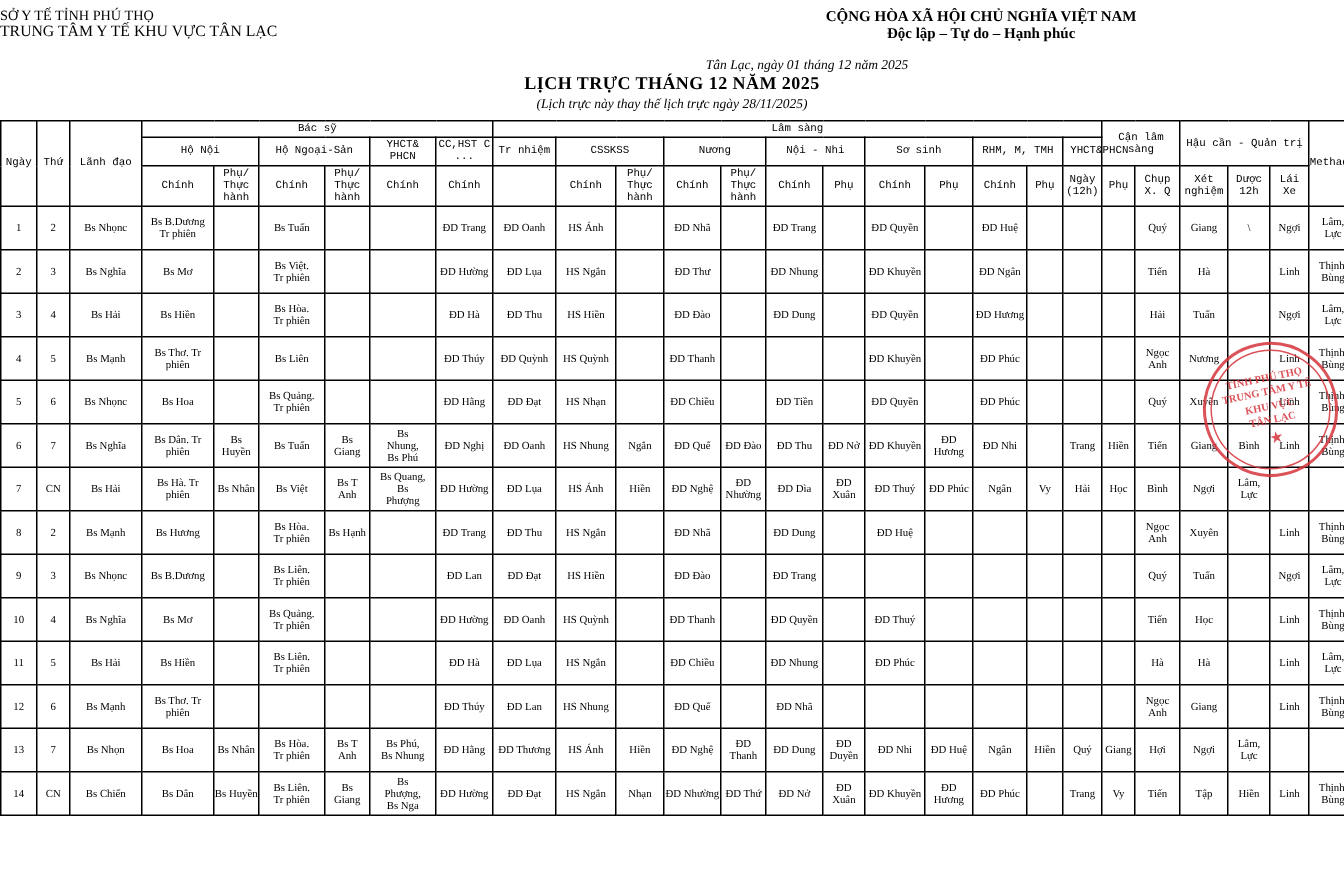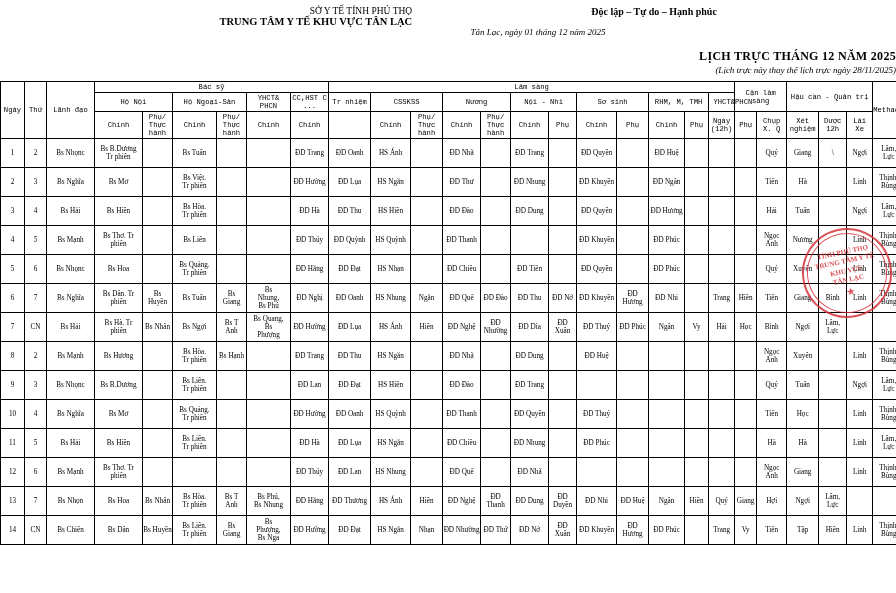--- a/index.html
+++ b/index.html
@@ -1,26 +1,26 @@
 <!DOCTYPE html>
 <html><head>
 <meta charset="utf-8">
 <style>
   html,body{margin:0;padding:0;background:#fff;}
   body{width:896px;height:593px;font-family:"Liberation Serif",serif;color:#000;position:relative;overflow:hidden;}
   .page{width:896px;height:593px;position:relative;}
   .hdr{display:flex;width:100%;padding-top:6px;}
-  .hdr-left{width:46%;text-align:right;}
+  .hdr-left{width:46%;text-align:left;}
   .hdr-right{width:54%;text-align:center;}
   .hdr .l1{font-size:9.5px;}
-  .hdr .l2{font-size:10.5px;font-weight:bold;}
+  .hdr .l2{font-size:10.5px;font-weight:normal;}
   .hdr .r1{font-size:10px;font-weight:bold;}
   .hdr .r2{font-size:10px;font-weight:bold;}
-  .place{font-size:9px;font-style:italic;text-align:center;padding-left:180px;}
-  .title{text-align:right;margin-top:12px;}
+  .place{font-size:9px;font-style:italic;text-align:center;margin-top:10px;padding-left:180px;}
+  .title{text-align:center;margin-top:0;}
   .title .t1{font-size:12px;font-weight:bold;letter-spacing:.3px;}
   .title .t2{font-size:9px;font-style:italic;margin-top:1px;}
   table{border-collapse:collapse;margin:6px auto 0 auto;width:860px;table-layout:fixed;}
   td,th{border:1px solid #000;font-size:7.2px;text-align:center;vertical-align:middle;line-height:1.12;padding:1px 0;}
   th{font-weight:normal;font-family:Liberation Mono, monospace;}
   .row td{height:26px;}
   .stamp{position:absolute;right:4px;top:228px;width:86px;height:86px;border:2px solid #d5343b;border-radius:50%;color:#d5343b;
          display:flex;flex-direction:column;align-items:center;justify-content:center;font-size:7px;line-height:1.35;
          transform:rotate(-12deg);opacity:.85;}
   .stamp .inner{border:1px solid #d5343b;border-radius:50%;width:78px;height:78px;display:flex;flex-direction:column;
@@ -31,20 +31,21 @@
 <body>
 
 <div class="page">
 
   <div class="hdr">
     <div class="hdr-left">
       <div class="l1">SỞ Y TẾ TỈNH PHÚ THỌ</div>
       <div class="l2">TRUNG TÂM Y TẾ KHU VỰC TÂN LẠC</div>
     </div>
     <div class="hdr-right">
+      <div class="r1">CỘNG HÒA XÃ HỘI CHỦ NGHĨA VIỆT NAM</div>
       <div class="r2">Độc lập – Tự do – Hạnh phúc</div>
     </div>
   </div>
 
   <div class="place">Tân Lạc, ngày 01 tháng 12 năm 2025</div>
 
   <div class="title">
     <div class="t1">LỊCH TRỰC THÁNG 12 NĂM 2025</div>
     <div class="t2">(Lịch trực này thay thế lịch trực ngày 28/11/2025)</div>
   </div>
@@ -305,21 +306,21 @@
           <td>Bình</td>
           <td>Linh</td>
           <td>Thịnh,<br>Bùng</td>
         </tr>
         <tr class="row">
           <td>7</td>
           <td>CN</td>
           <td>Bs Hải</td>
           <td>Bs Hà. Tr<br>phiên</td>
           <td>Bs Nhân</td>
-          <td>Bs Ngợi</td>
+          <td>Bs Việt</td>
           <td>Bs T<br>Anh</td>
           <td>Bs Quang,<br>Bs<br>Phượng</td>
           <td>ĐD Hường</td>
           <td>ĐD Lụa</td>
           <td>HS Ánh</td>
           <td>Hiền</td>
           <td>ĐD Nghệ</td>
           <td>ĐD Nhường</td>
           <td>ĐD Dìa</td>
           <td>ĐD Xuân</td>

